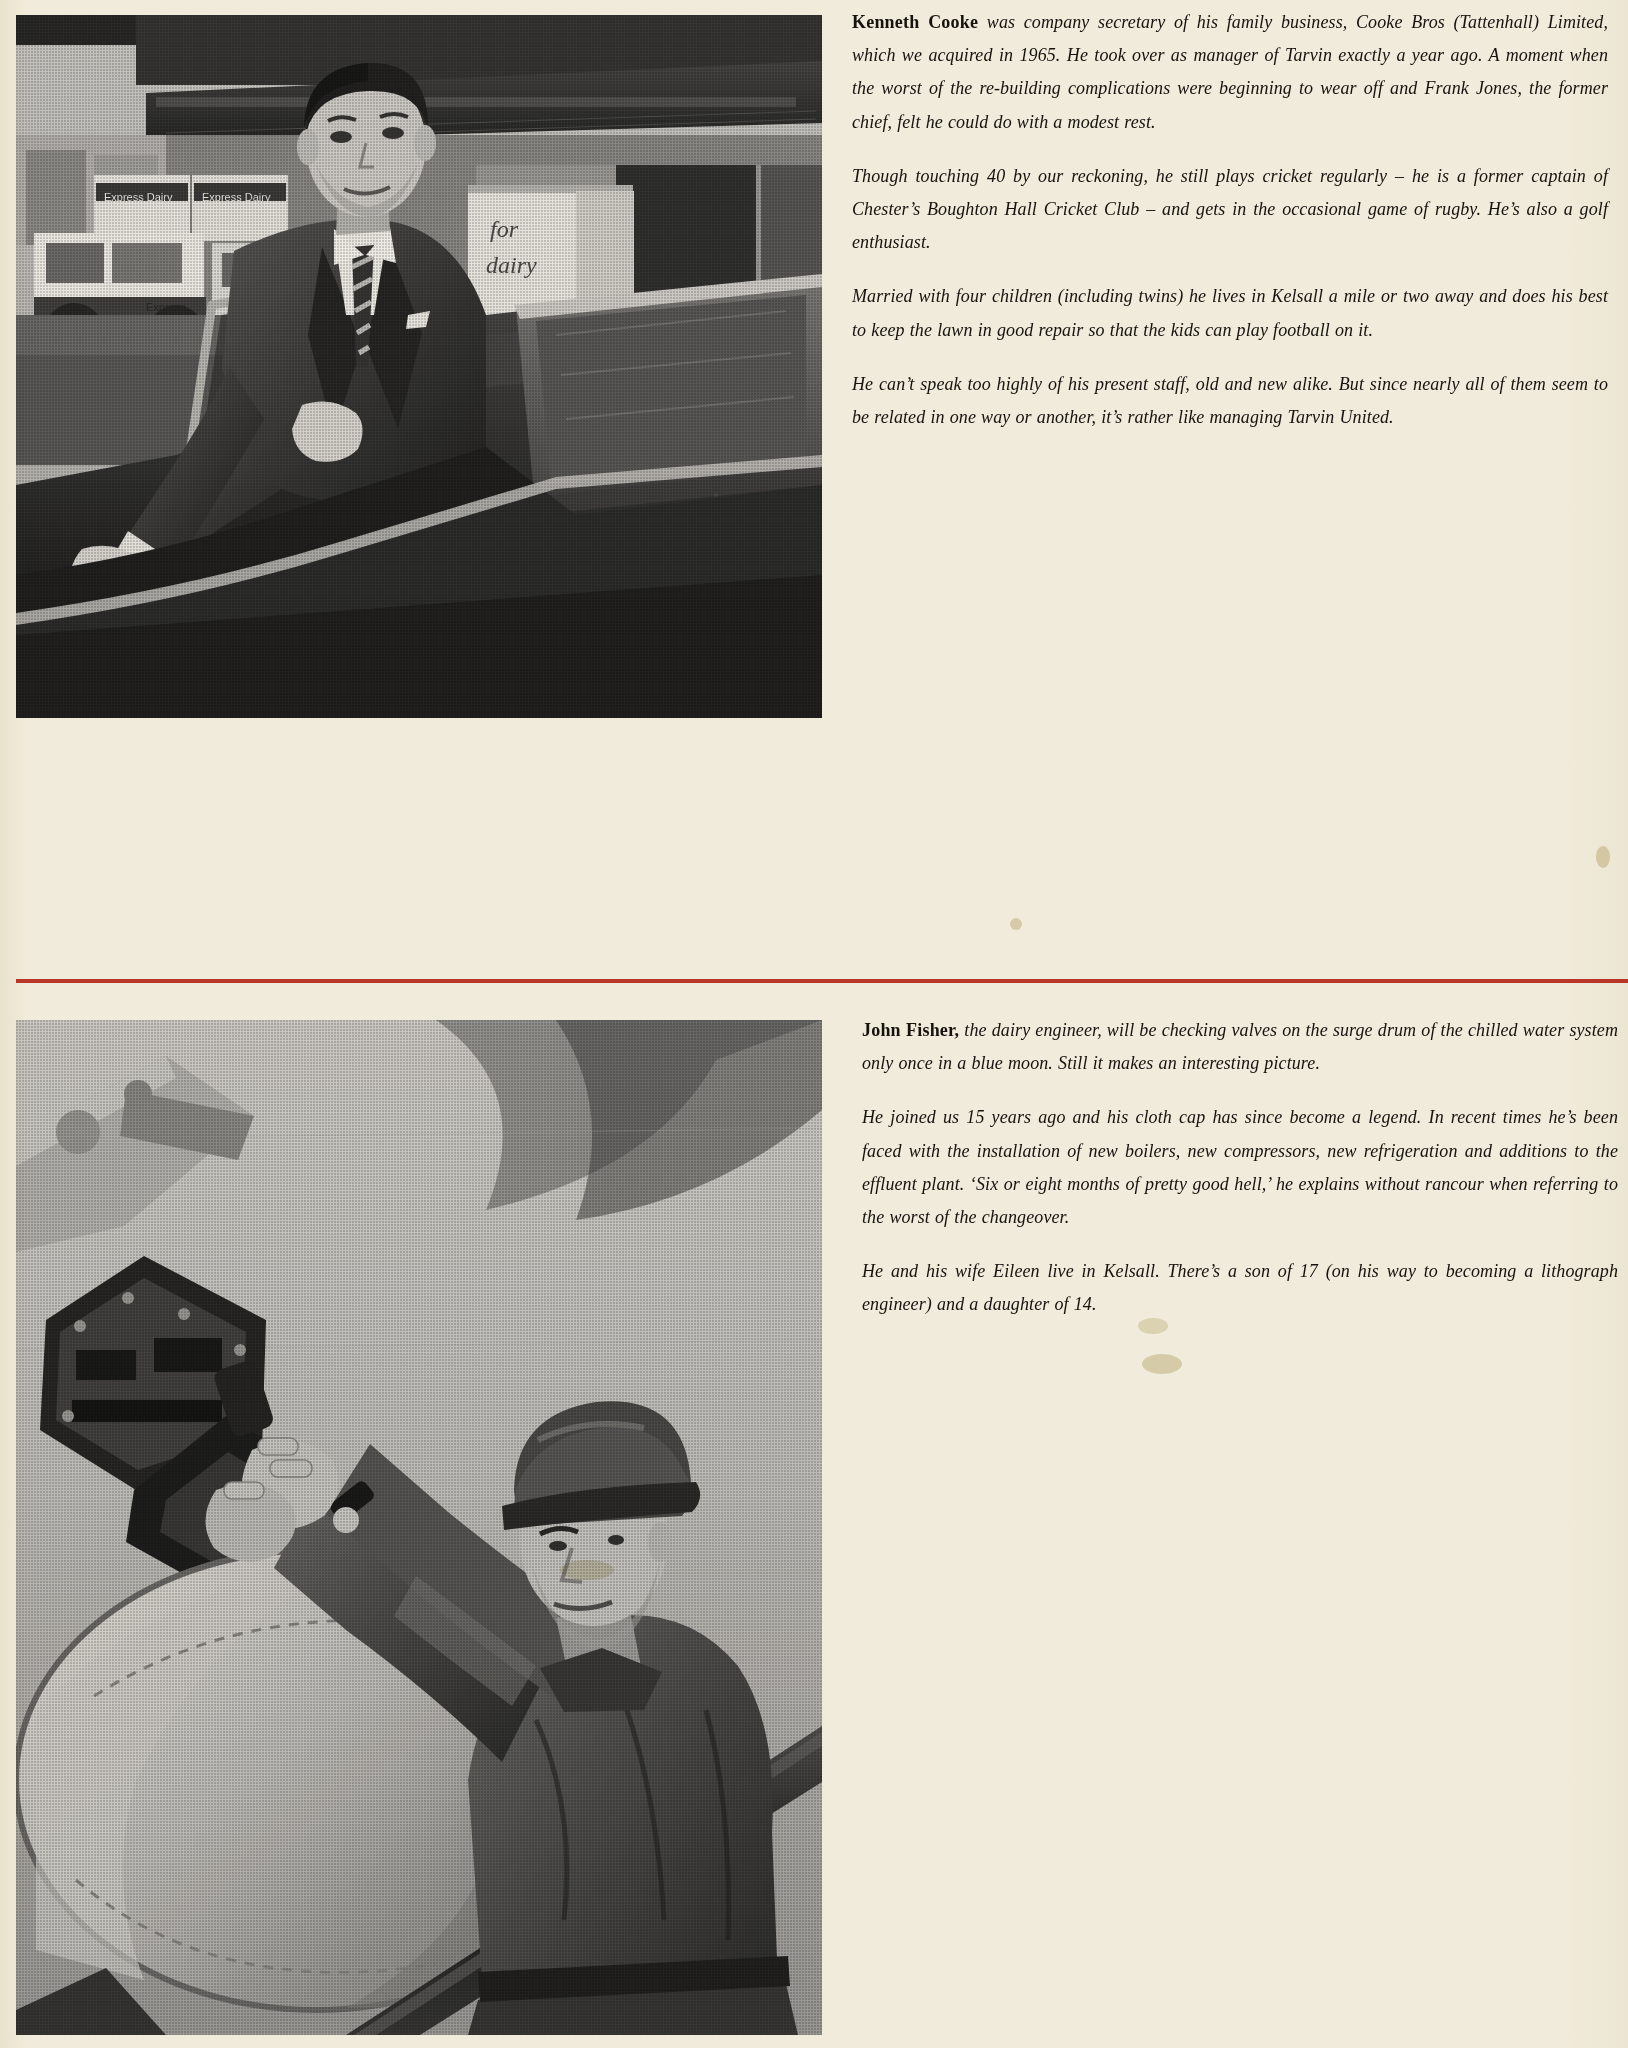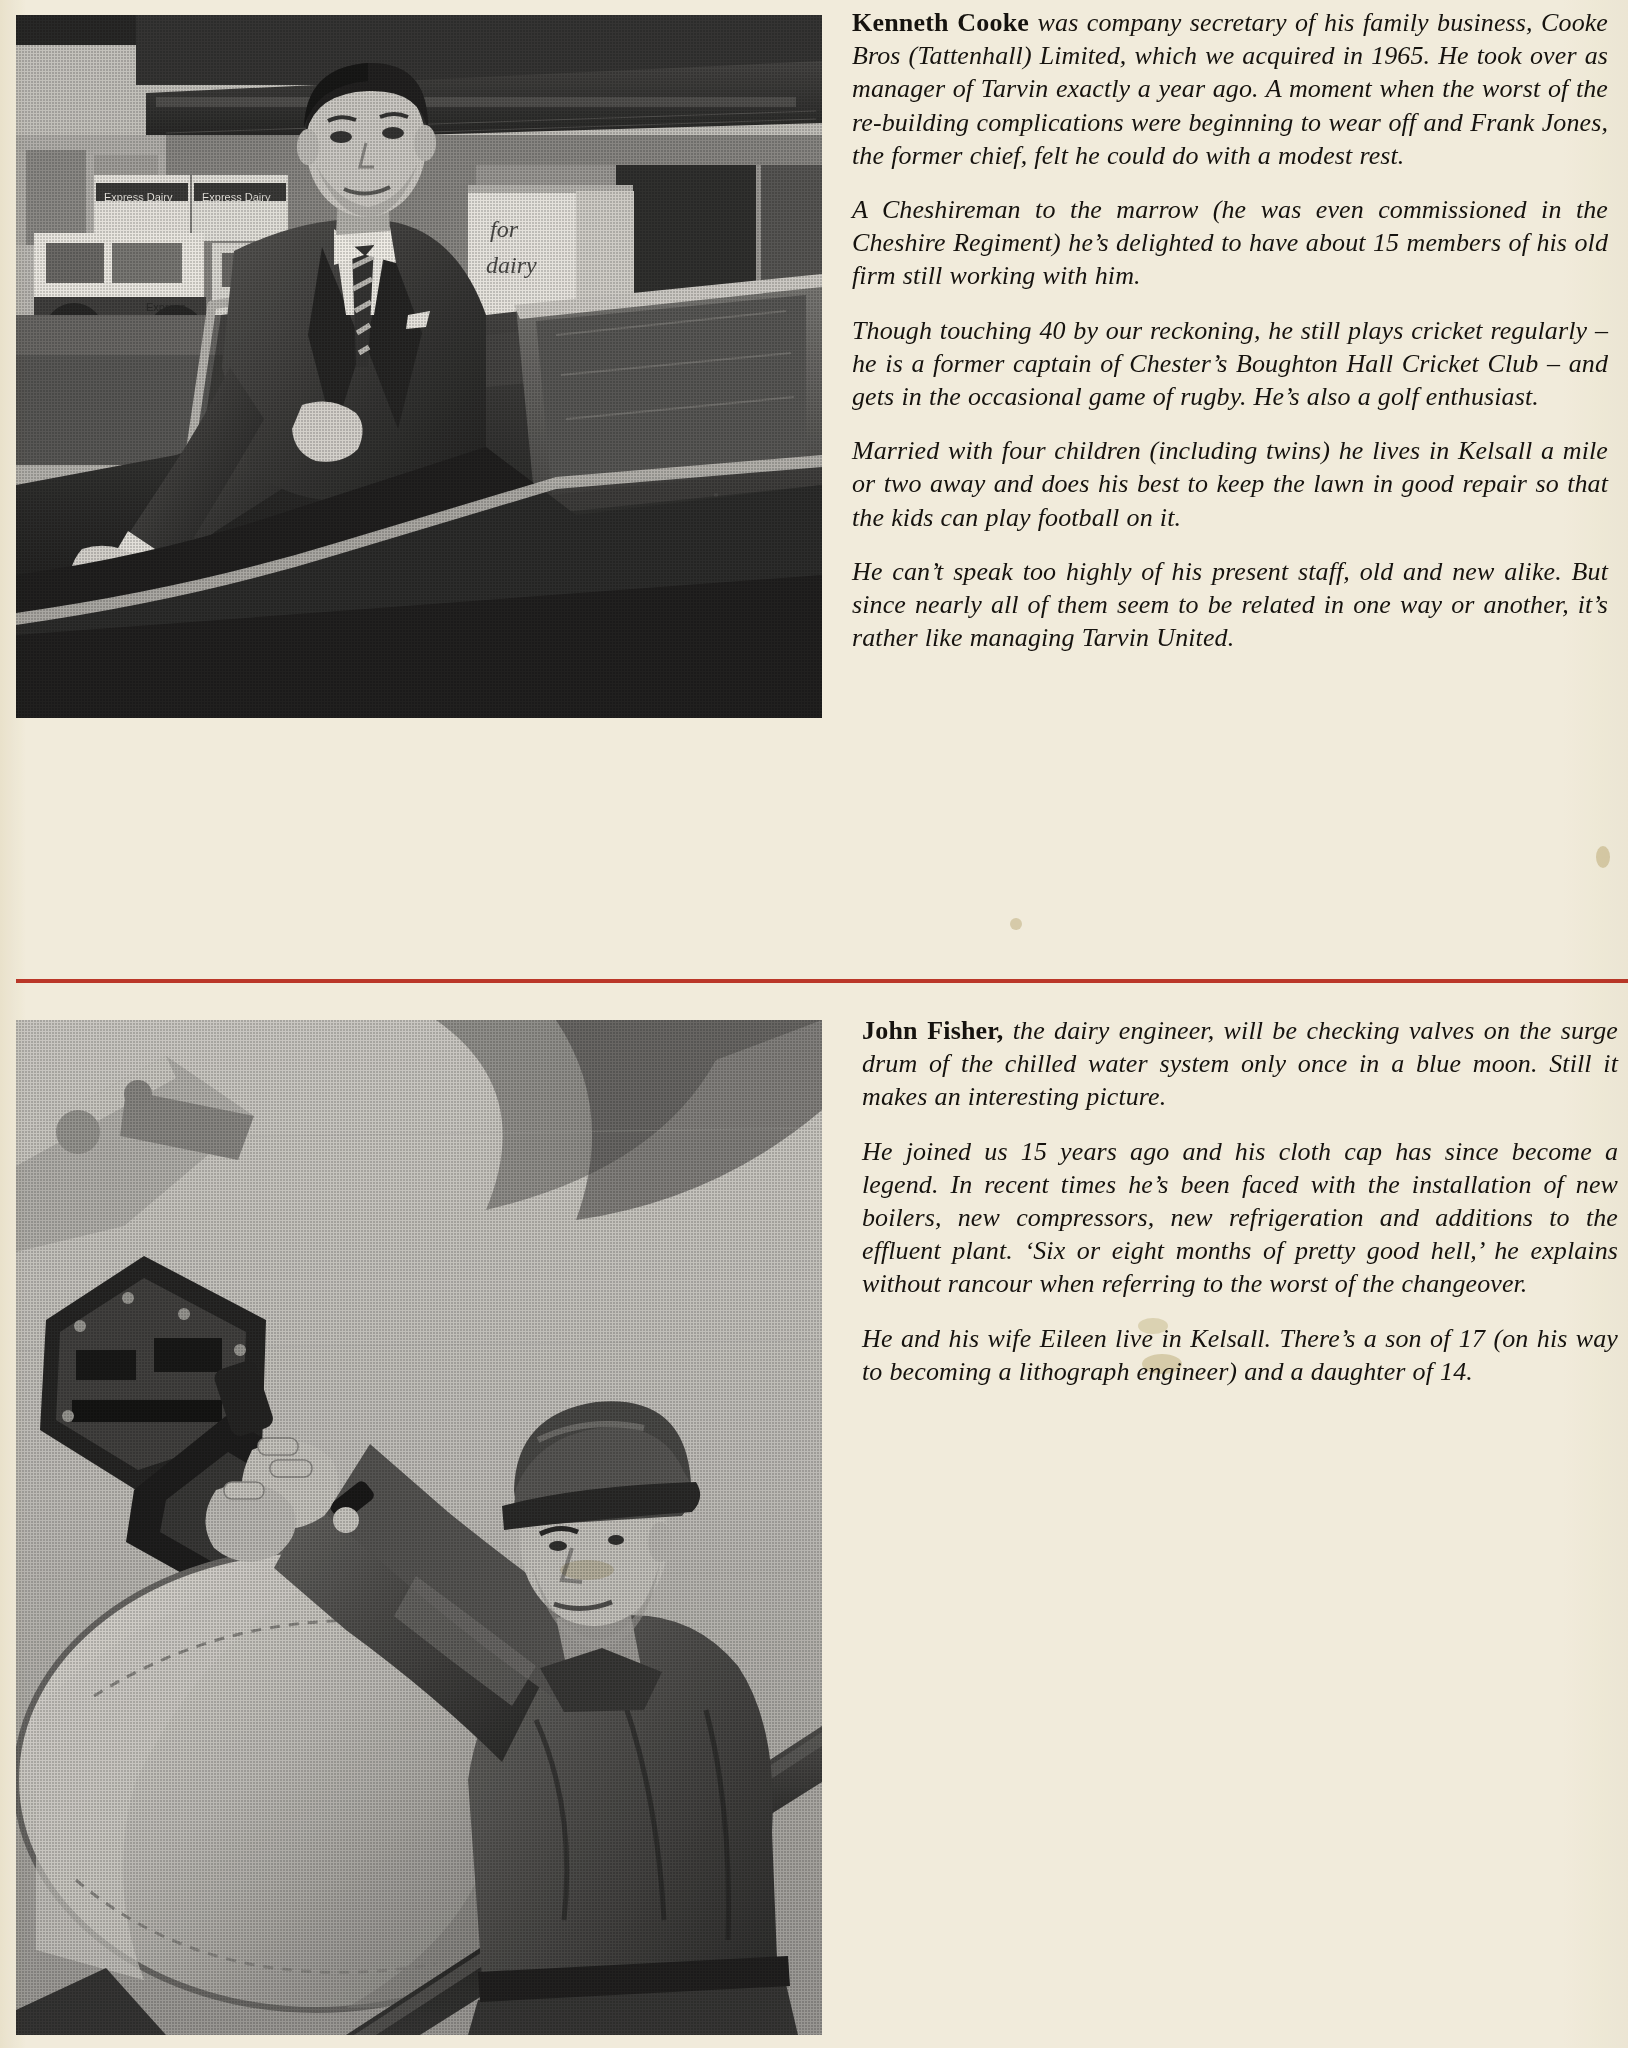--- a/index.html
+++ b/index.html
@@ -76,21 +76,21 @@
     width: 756px;
     color: #16130f;
   }
   #text-col-kenneth { top: 6px; }
   #text-col-john    { top: 1014px; margin-left: 10px; }
 
   .col p {
     margin: 0 0 21px 0;
     font-family: "Liberation Serif", "DejaVu Serif", serif;
     font-style: italic;
-    font-size: 26px;
+    font-size: 18px;
     line-height: 33.2px;
     text-align: justify;
     text-justify: inter-word;
     letter-spacing: .1px;
     word-spacing: .5px;
   }
   .col p:last-child { margin-bottom: 0; }
 
   .lead-name {
     font-style: normal;
@@ -437,21 +437,20 @@
 
       <path d="M0 990 L90 948 L150 1015 L0 1015 Z" fill="#3a3933"></path>
     </svg>
     <div class="halftone"></div>
   </div>
 
   <div class="col" id="text-col-kenneth">
 
     <p><span class="lead-name">Kenneth Cooke</span><span> was company secretary of his family business, Cooke Bros (Tattenhall) Limited, which we acquired in 1965. He took over as manager of Tarvin exactly a year ago. A moment when the worst of the re-building complications were beginning to wear off and Frank Jones, the former chief, felt he could do with a modest rest.</span></p>
 
-    <p>A Cheshireman to the marrow (he was even commissioned in the Cheshire Regiment) he’s delighted to have about 15 members of his old firm still working with him.</p>
     <p>Though touching 40 by our reckoning, he still plays cricket regularly – he is a former captain of Chester’s Boughton Hall Cricket Club – and gets in the occasional game of rugby. He’s also a golf enthusiast.</p>
     <p>Married with four children (including twins) he lives in Kelsall a mile or two away and does his best to keep the lawn in good repair so that the kids can play football on it.</p>
     <p>He can’t speak too highly of his present staff, old and new alike. But since nearly all of them seem to be related in one way or another, it’s rather like managing Tarvin United.</p>
   </div>
 
   <div class="col" id="text-col-john">
 
     <p><span class="lead-name">John Fisher,</span><span> the dairy engineer, will be checking valves on the surge drum of the chilled water system only once in a blue moon. Still it makes an interesting picture.</span></p>
 
     <p>He joined us 15 years ago and his cloth cap has since become a legend. In recent times he’s been faced with the installation of new boilers, new compressors, new refrigeration and additions to the effluent plant. ‘Six or eight months of pretty good hell,’ he explains without rancour when referring to the worst of the changeover.</p>

